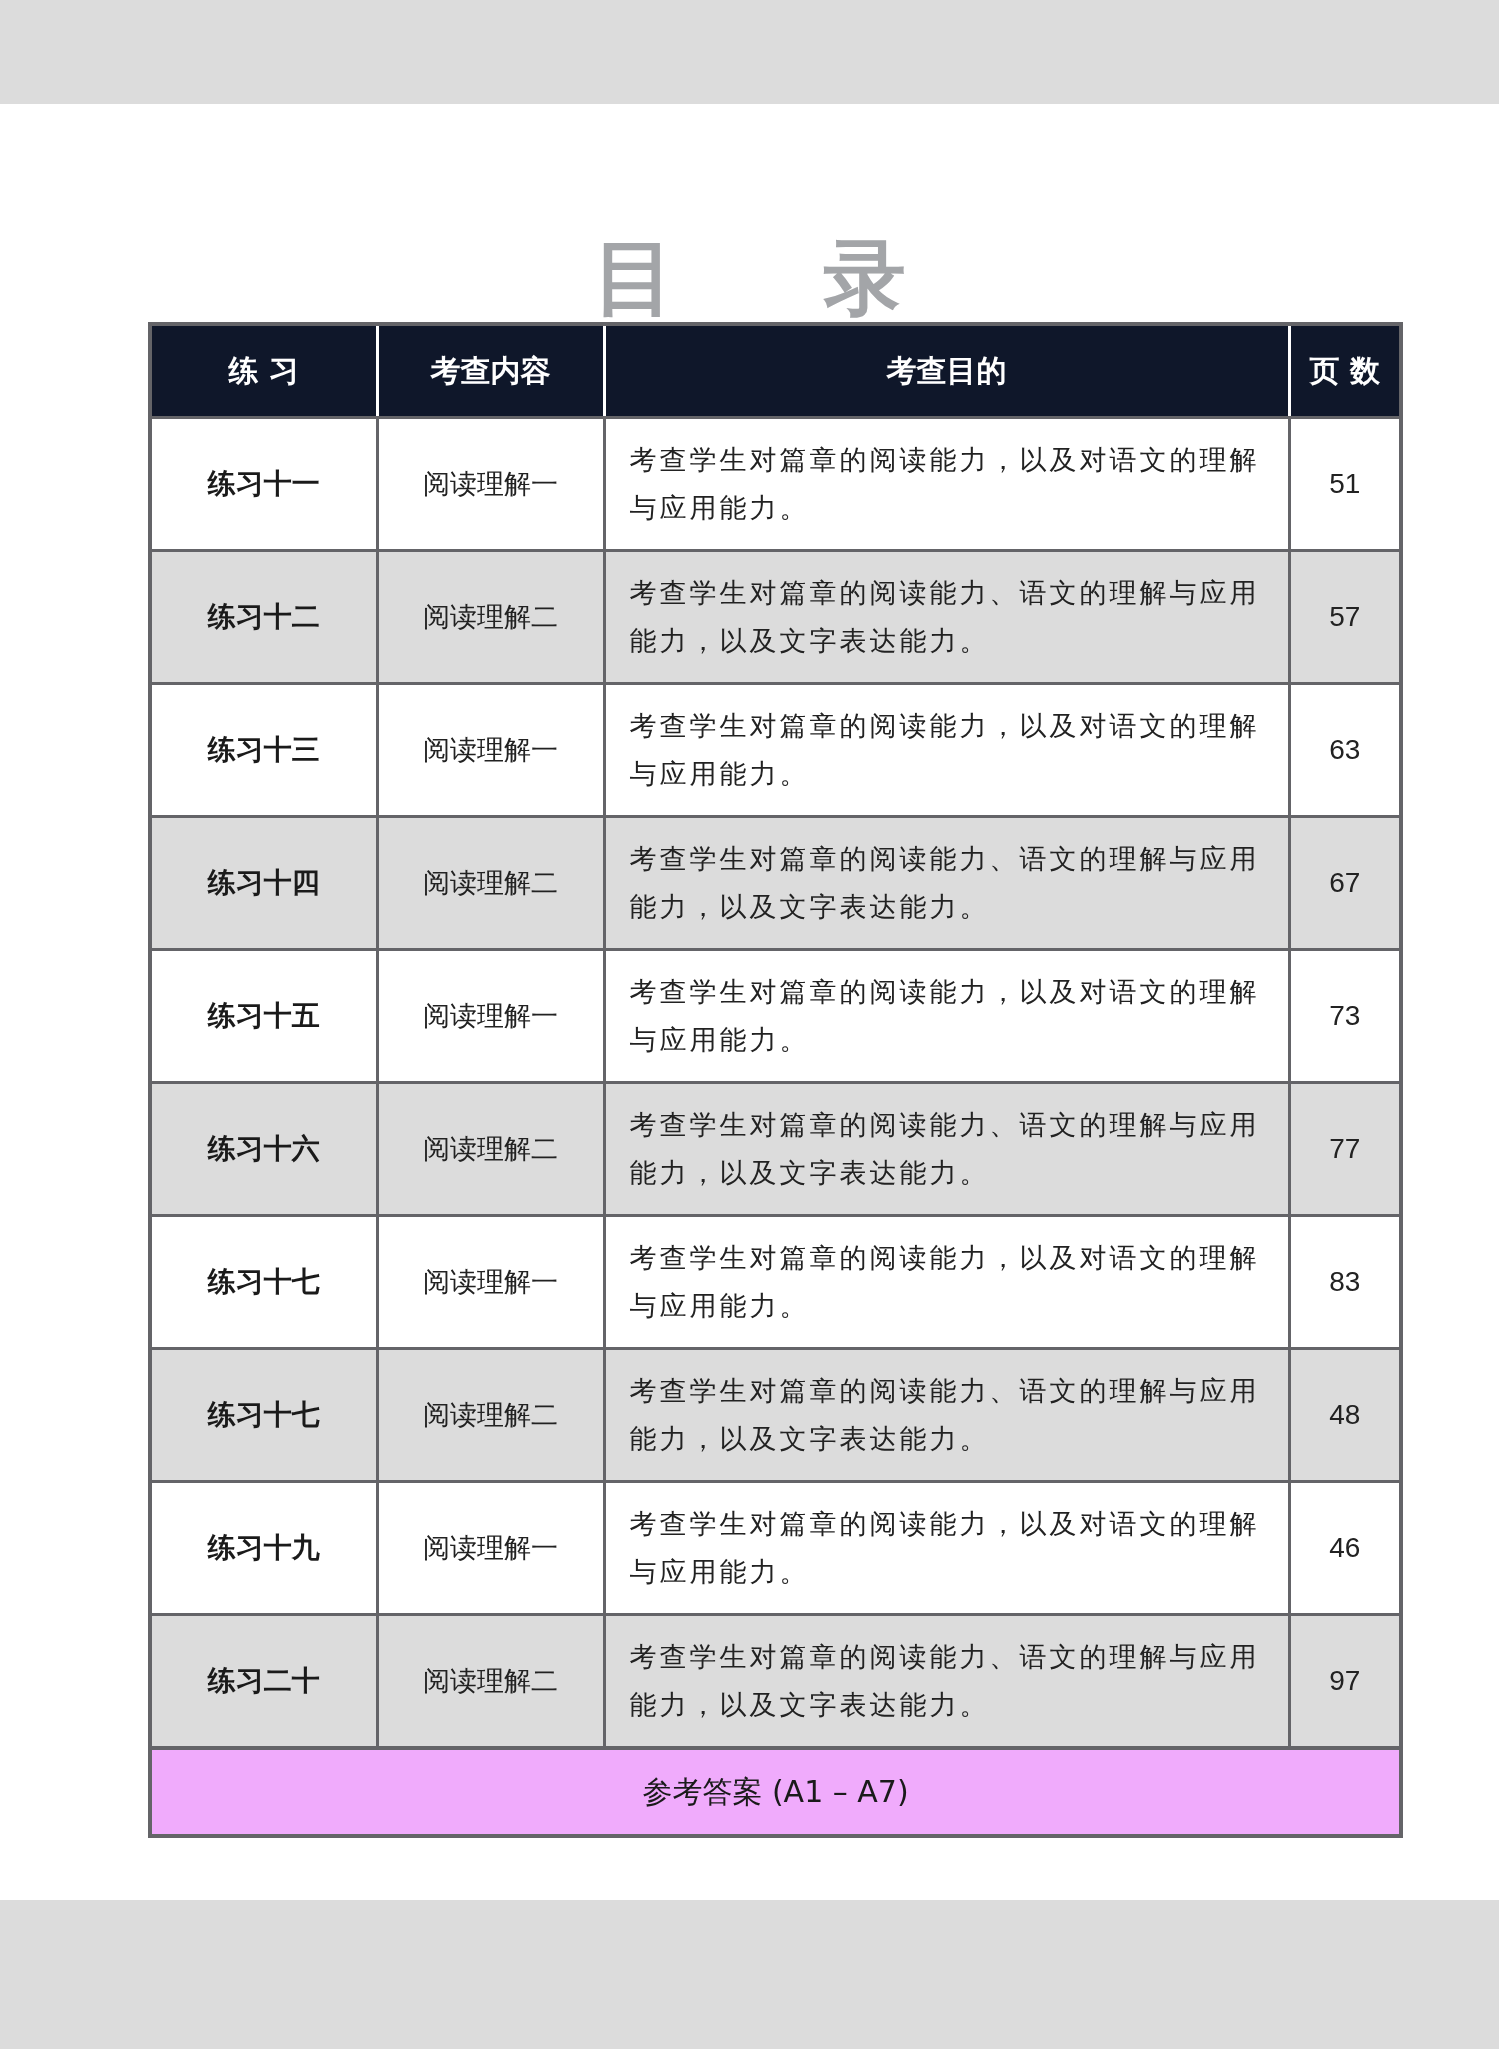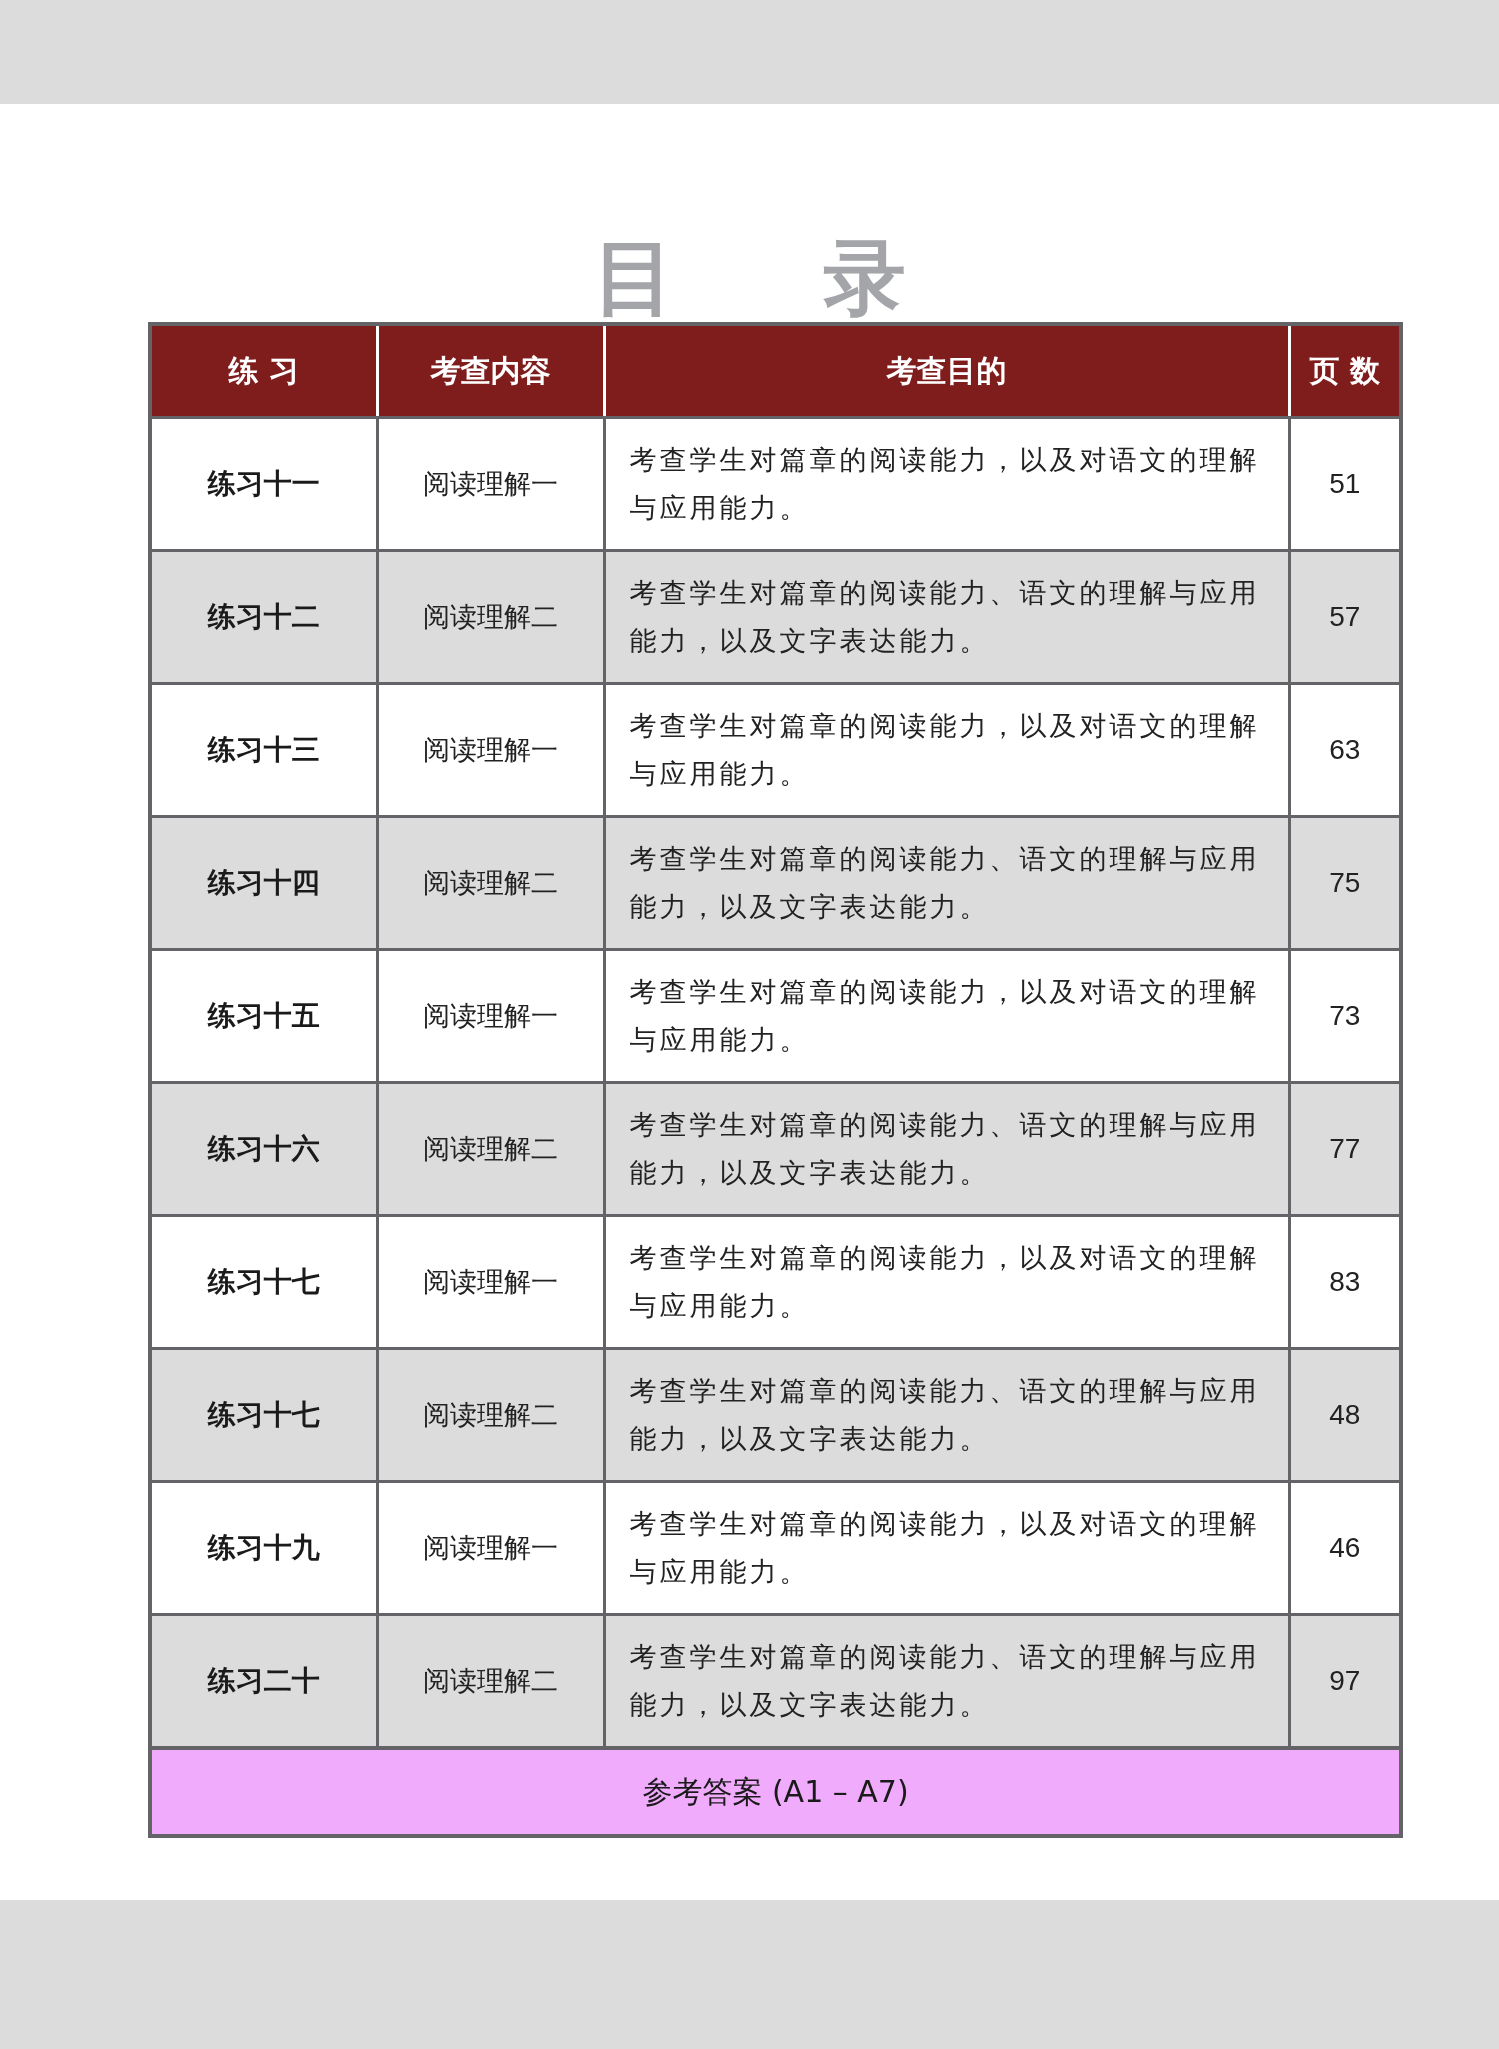--- a/index.html
+++ b/index.html
@@ -16,21 +16,21 @@
       padding-left: 60px; box-sizing: border-box; line-height: 96px;
       font-family: "DejaVu Sans", sans-serif;
     }
     .toc {
       position: absolute; left: 148px; top: 322px; width: 1251px;
       border-collapse: collapse; table-layout: fixed;
       border: 4px solid #646468;
     }
     .toc th, .toc td { border: 3px solid #646468; padding: 0; text-align: center; vertical-align: middle; }
     .toc thead th {
-      background: #7f1d1d; color: #ffffff; height: 90px; font-size: 30px; font-weight: bold;
+      background: #0f172a; color: #ffffff; height: 90px; font-size: 30px; font-weight: bold;
       border-left: 3px solid #ffffff; border-right: 3px solid #ffffff;
     }
     .toc thead th:first-child { border-left-color: #646468; }
     .toc thead th:last-child { border-right-color: #646468; }
     .toc tbody td { height: 130px; }
     .toc tbody tr.alt td { background: #dcdcdc; }
     .toc tbody tr.plain td { background: #ffffff; }
     .c-ex { font-size: 28px; font-weight: bold; color: #1a1a1a; }
     .c-content { font-size: 27px; color: #222; font-family: "DejaVu Serif", serif; }
     .c-purpose { text-align: left !important; padding: 0 24px !important; font-size: 27px; color: #222;
@@ -79,21 +79,21 @@
     <tr class="plain">
       <td class="c-ex">练习十三</td>
       <td class="c-content">阅读理解一</td>
       <td class="c-purpose">考查学生对篇章的阅读能力，以及对语文的理解与应用能力。</td>
       <td class="c-page">63</td>
     </tr>
     <tr class="alt">
       <td class="c-ex">练习十四</td>
       <td class="c-content">阅读理解二</td>
       <td class="c-purpose">考查学生对篇章的阅读能力、语文的理解与应用能力，以及文字表达能力。</td>
-      <td class="c-page">75</td>
+      <td class="c-page">67</td>
     </tr>
     <tr class="plain">
       <td class="c-ex">练习十五</td>
       <td class="c-content">阅读理解一</td>
       <td class="c-purpose">考查学生对篇章的阅读能力，以及对语文的理解与应用能力。</td>
       <td class="c-page">73</td>
     </tr>
     <tr class="alt">
       <td class="c-ex">练习十六</td>
       <td class="c-content">阅读理解二</td>

